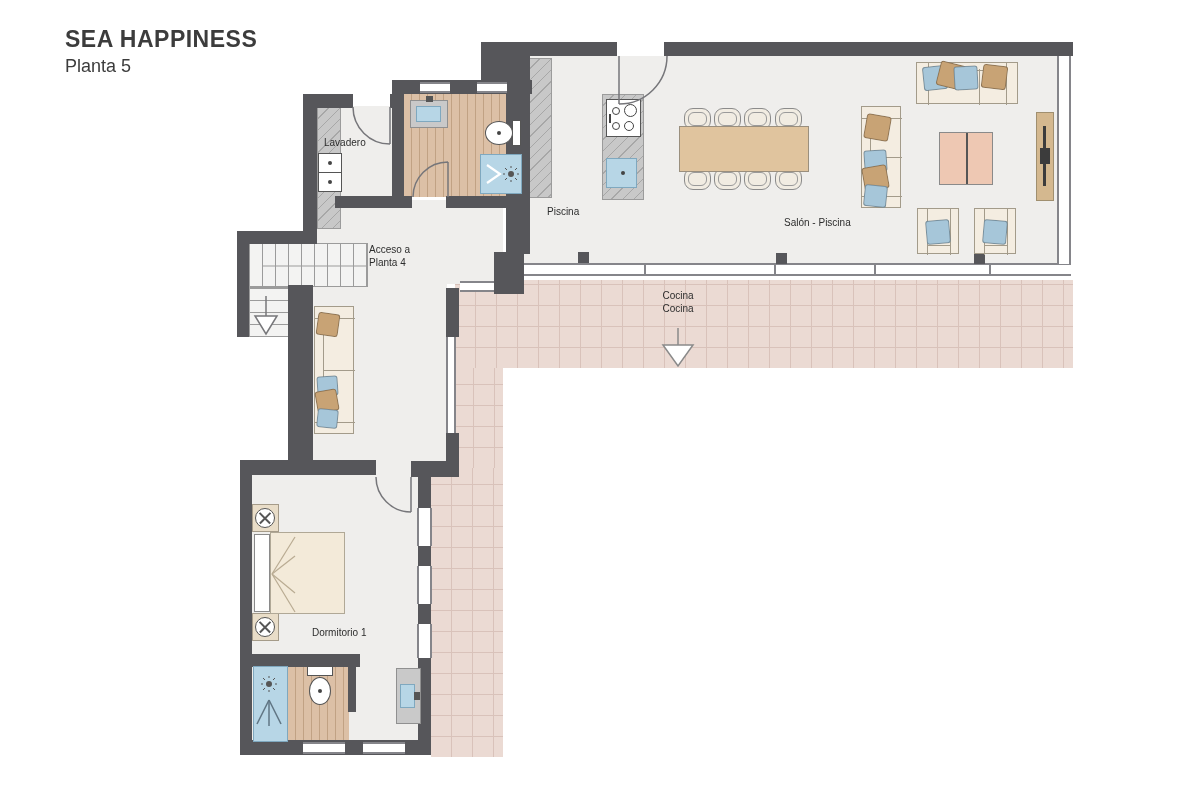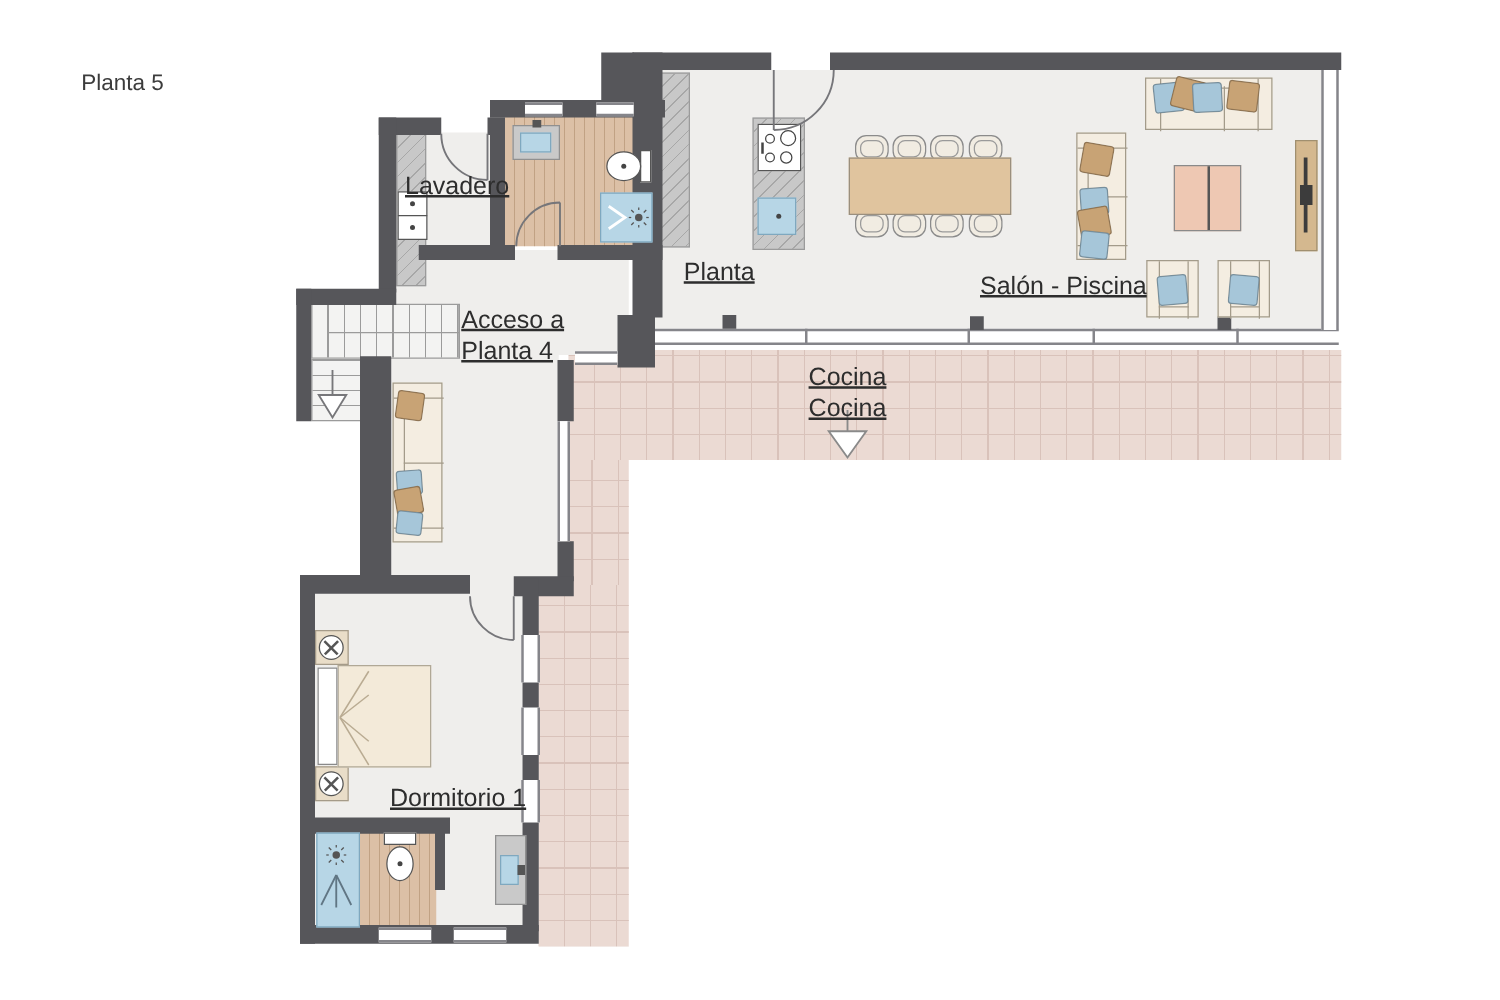--- a/index.html
+++ b/index.html
@@ -34,21 +34,21 @@
     background-image:repeating-linear-gradient(0deg,transparent 0 11px,#9b9b9b 11px 12px);}
   .sofa{position:absolute;background:var(--sofa-body);border:1.5px solid var(--sofa-border);box-sizing:border-box;}
   .seatline{position:absolute;background:var(--sofa-border);}
   .pillow{position:absolute;border:1px solid rgba(0,0,0,.28);border-radius:3px;box-sizing:border-box;}
   .ptan{background:var(--pillow-tan);} .pblue{background:var(--pillow-blue);}
   .chair{position:absolute;width:27px;height:22px;background:var(--chair);border:1.5px solid #8b8b8b;
     border-radius:9px;box-sizing:border-box;}
   .chair>div{position:absolute;left:3px;top:3px;right:3px;bottom:3px;border:1px solid #9a9a9a;border-radius:6px;}
   .fix-white{position:absolute;background:#fff;border:1.5px solid #555;box-sizing:border-box;}
   .blue{position:absolute;background:var(--fixture-blue);border:1px solid #7fa8bf;box-sizing:border-box;}
-  .label{position:absolute;font-size:20px;line-height:1.25;color:var(--label);white-space:nowrap;text-decoration:underline;}
+  .label{position:absolute;font-size:10px;line-height:1.25;color:var(--label);white-space:nowrap;}
   .title{position:absolute;left:65px;top:26px;font-size:23px;font-weight:600;letter-spacing:.5px;color:var(--title);}
   .subtitle{position:absolute;left:65px;top:56px;font-size:18px;color:var(--title);}
   svg.overlay{position:absolute;left:0;top:0;pointer-events:none;}
   .burner{position:absolute;border:1.5px solid #444;border-radius:50%;box-sizing:border-box;}
   .dot{position:absolute;background:#444;border-radius:50%;}
   .lamp{position:absolute;width:20px;height:20px;border:1.5px solid #555;border-radius:50%;box-sizing:border-box;
     background:#fff;}
   .lamp:before,.lamp:after{content:"";position:absolute;left:50%;top:50%;width:15px;height:1.5px;background:#555;}
   .lamp:before{transform:translate(-50%,-50%) rotate(45deg);}
   .lamp:after{transform:translate(-50%,-50%) rotate(-45deg);}
@@ -298,23 +298,24 @@
           <line x1="265" y1="688" x2="263" y2="690"></line>
       </g>
       <g stroke="#607684" stroke-width="1.5" fill="none">
         <line x1="269" y1="700" x2="257" y2="724"></line>
         <line x1="269" y1="700" x2="269" y2="726"></line>
         <line x1="269" y1="700" x2="281" y2="724"></line>
       </g>
     </g>
   </svg>
 
+  <div class="title">SEA HAPPINESS</div>
   <div class="subtitle">Planta 5</div>
   <div class="label" style="left:324px;top:137px;">Lavadero</div>
-  <div class="label" style="left:547px;top:206px;">Planta</div>
+  <div class="label" style="left:547px;top:206px;">Piscina</div>
   <div class="label" style="left:784px;top:217px;">Salón - Piscina</div>
   <div class="label" style="left:369px;top:244px;">
     <div>Acceso a</div>
     <div>Planta 4</div>
   </div>
   <div class="label" style="left:630px;top:290px;width:96px;text-align:center;">
     <div>Cocina</div>
     <div>Cocina</div>
   </div>
   <div class="label" style="left:312px;top:627px;">Dormitorio 1</div>

